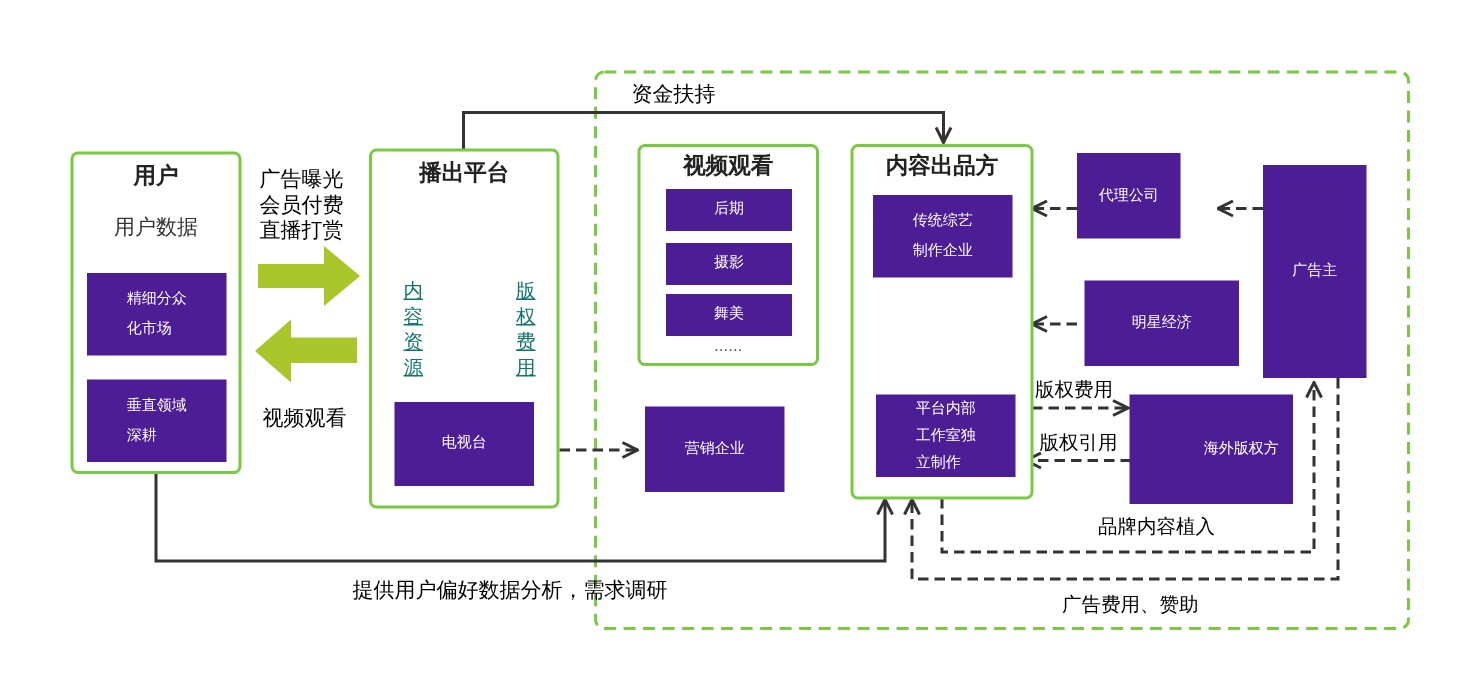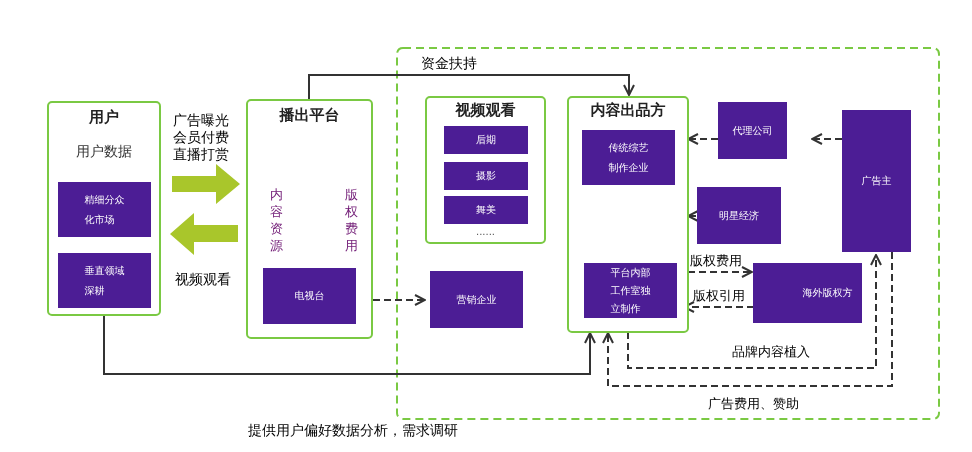--- a/index.html
+++ b/index.html
@@ -4,21 +4,21 @@
 <style>
   html, body { margin:0; padding:0; background:#ffffff; }
   body { width:972px; height:452px; position:relative; overflow:hidden;
          font-family:"DejaVu Sans","Liberation Sans",sans-serif; color:#333333; }
   .abs { position:absolute; }
   .panel { position:absolute; border:2px solid #7ac943; border-radius:5px; background:#fff; box-sizing:border-box;padding-left:25px; }
   .panel-title { position:absolute; left:0; right:0; text-align:center; font-weight:bold; font-size:15px; color:#222; }
   .gbox { position:absolute; background:#4c1d95; color:#ffffff; display:flex; align-items:center; justify-content:center;
           font-size:10px; line-height:20px; box-sizing:border-box; }
   .lbl { position:absolute; font-size:13px; color:#000000; white-space:nowrap; line-height:16px; }
-  .vlbl { position:absolute; font-size:13px; color:#701a75; width:14px; line-height:17px; text-align:right; }
+  .vlbl { position:absolute; font-size:13px; color:#0f766e; width:14px; line-height:17px; text-align:left;text-decoration:underline; }
   svg.lines { position:absolute; left:0; top:0; }
   .pre { white-space:pre-line; }
 </style>
 </head>
 <body>
 
 <svg class="lines" width="972" height="452">
   <defs>
     <marker id="open-arrow" viewBox="0 0 12 12" refX="11" refY="6" markerWidth="12" markerHeight="12" orient="auto" markerUnits="userSpaceOnUse">
       <path d="M1,1 L11,6 L1,11" fill="none" stroke="#333" stroke-width="2"></path>
@@ -91,21 +91,21 @@
 <div class="panel" style="left:567px;top:96px;width:122px;height:237px;">
   <div class="panel-title" style="top:3px;">内容出品方</div>
   <div class="gbox pre" style="left:13px;top:32px;width:93px;height:55px;">传统综艺
 制作企业</div>
   <div class="gbox pre" style="left:15px;top:165px;width:93px;height:55px;line-height:18px;">平台内部
 工作室独
 立制作</div>
 </div>
 
 <div class="gbox" style="left:718px;top:102px;width:69px;height:57px;">代理公司</div>
-<div class="gbox" style="left:697px;top:187px;width:84px;height:57px;">明星经济</div>
+<div class="gbox" style="left:723px;top:187px;width:103px;height:57px;">明星经济</div>
 <div class="gbox" style="left:842px;top:110px;width:69px;height:142px;">广告主</div>
-<div class="gbox" style="left:753px;top:263px;width:109px;height:60px;padding-left:40px;">海外版权方</div>
+<div class="gbox" style="left:753px;top:263px;width:109px;height:73px;padding-left:40px;">海外版权方</div>
 
 <div class="lbl" style="left:690px;top:253px;">版权费用</div>
 <div class="lbl" style="left:693px;top:288px;">版权引用</div>
 <div class="lbl" style="left:722px;top:344px;margin-left:10px;">品牌内容植入</div>
 <div class="lbl" style="left:708px;top:396px;">广告费用、赞助</div>
-<div class="lbl" style="left:248px;top:386px;font-size:14px;margin-top:36px;">提供用户偏好数据分析，需求调研</div>
+<div class="lbl" style="left:235px;top:386px;font-size:14px;">提供用户偏好数据分析，需求调研</div>
 
 </body></html>

